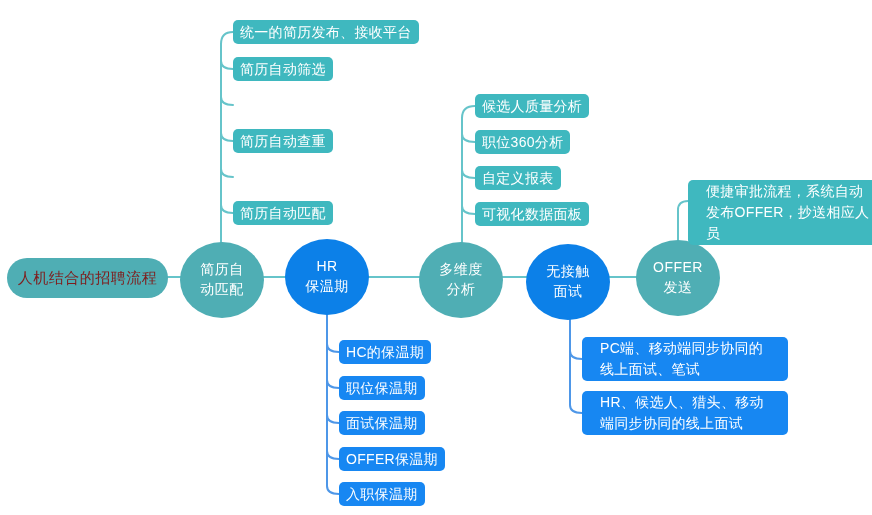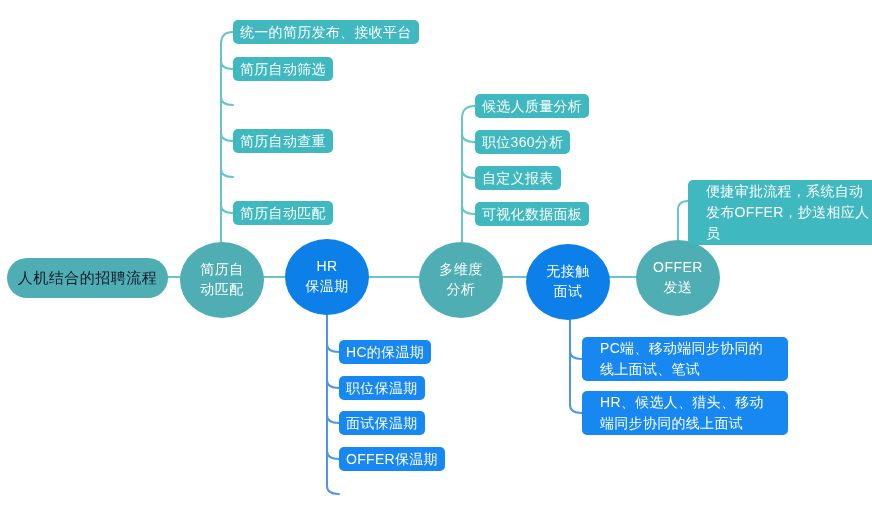--- a/index.html
+++ b/index.html
@@ -6,21 +6,21 @@
   .canvas{
     position:relative;width:872px;height:515px;background:#fff;overflow:hidden;
     font-family:"Liberation Sans","DejaVu Sans",sans-serif;
   }
   .connectors{position:absolute;left:0;top:0;z-index:0;}
   .connectors path{fill:none;stroke-width:2;stroke-linecap:round;}
   .connectors path.t{stroke:var(--teal-line,#66c4ca);}
   .connectors path.b{stroke:var(--blue-line,#4e97e8);}
   .root-pill{
     position:absolute;left:7px;top:258px;width:161px;height:40px;z-index:2;
-    background:var(--teal-node,#4faeb4);border-radius:20px;color:#0f172a;
+    background:var(--teal-node,#4faeb4);border-radius:20px;color:#7f1d1d;
     display:flex;align-items:center;justify-content:center;
     font-size:15px;letter-spacing:.5px;
   }
   .node-circle{
     position:absolute;width:84px;height:76px;border-radius:50%;z-index:2;
     color:#fff;font-size:14px;line-height:1.4;text-align:center;
     display:flex;align-items:center;justify-content:center;
     white-space:pre-line;letter-spacing:.5px;
   }
   .node-circle.teal{background:var(--teal-node,#4faeb4);}
@@ -88,17 +88,18 @@
   <div class="leaf teal-l" style="left:475px;top:130px">职位360分析</div>
   <div class="leaf teal-l" style="left:475px;top:166px">自定义报表</div>
   <div class="leaf teal-l" style="left:475px;top:202px">可视化数据面板</div>
 
   <div class="leaf teal-l wide" style="left:688px;top:180px">便捷审批流程，系统自动发布OFFER，抄送相应人员</div>
 
   <div class="leaf blue-l" style="left:339px;top:340px">HC的保温期</div>
   <div class="leaf blue-l" style="left:339px;top:376px">职位保温期</div>
   <div class="leaf blue-l" style="left:339px;top:411px">面试保温期</div>
   <div class="leaf blue-l" style="left:339px;top:447px">OFFER保温期</div>
+  <div class="leaf blue-l" style="left:339px;top:482px">入职保温期</div>
 
   <div class="leaf blue-l wide" style="left:582px;top:337px">PC端、移动端同步协同的线上面试、笔试</div>
   <div class="leaf blue-l wide" style="left:582px;top:391px">HR、候选人、猎头、移动端同步协同的线上面试</div>
 
 </div>
 
 </body></html>

